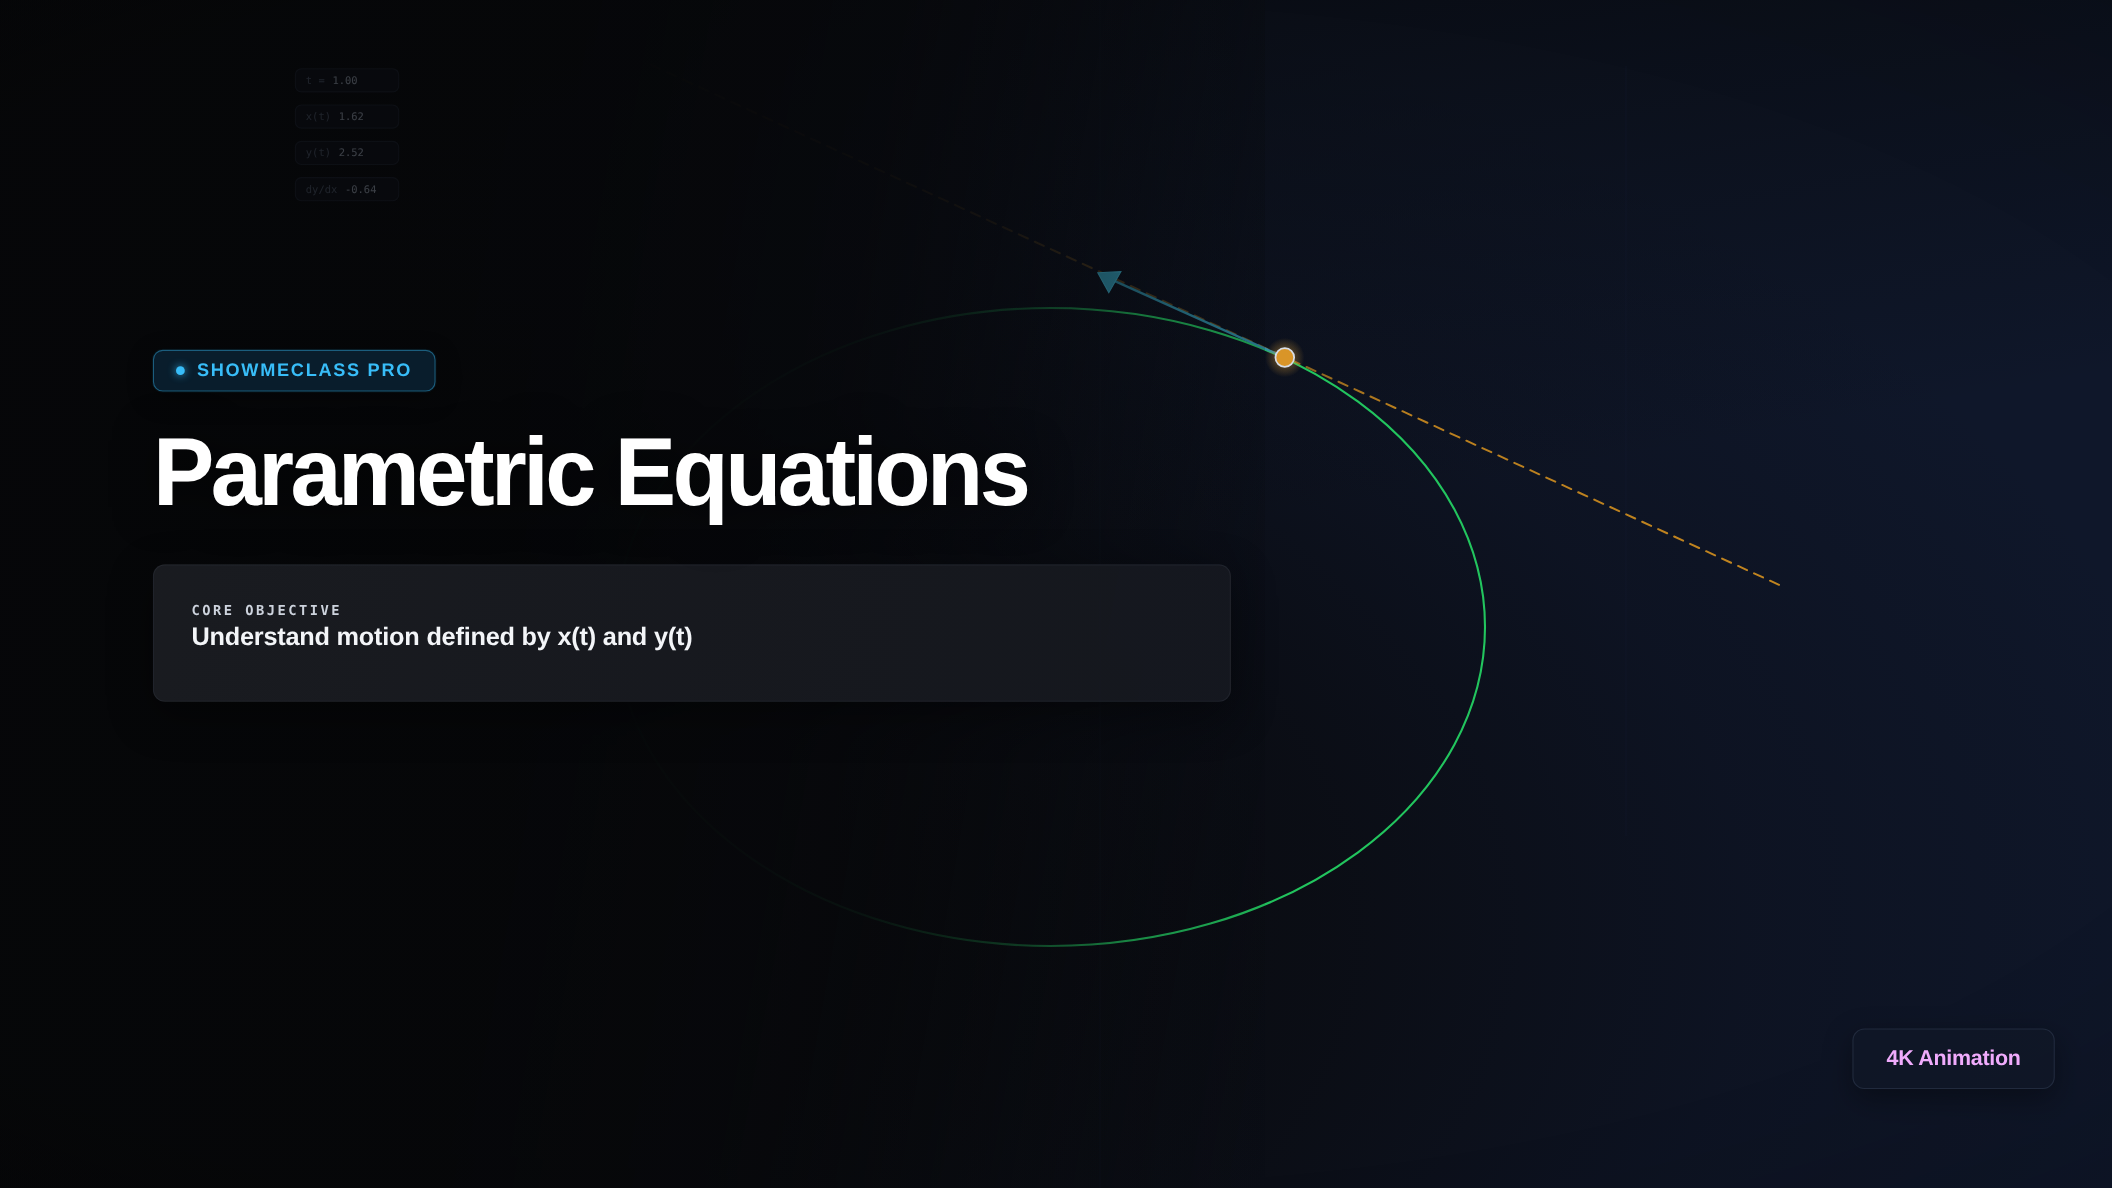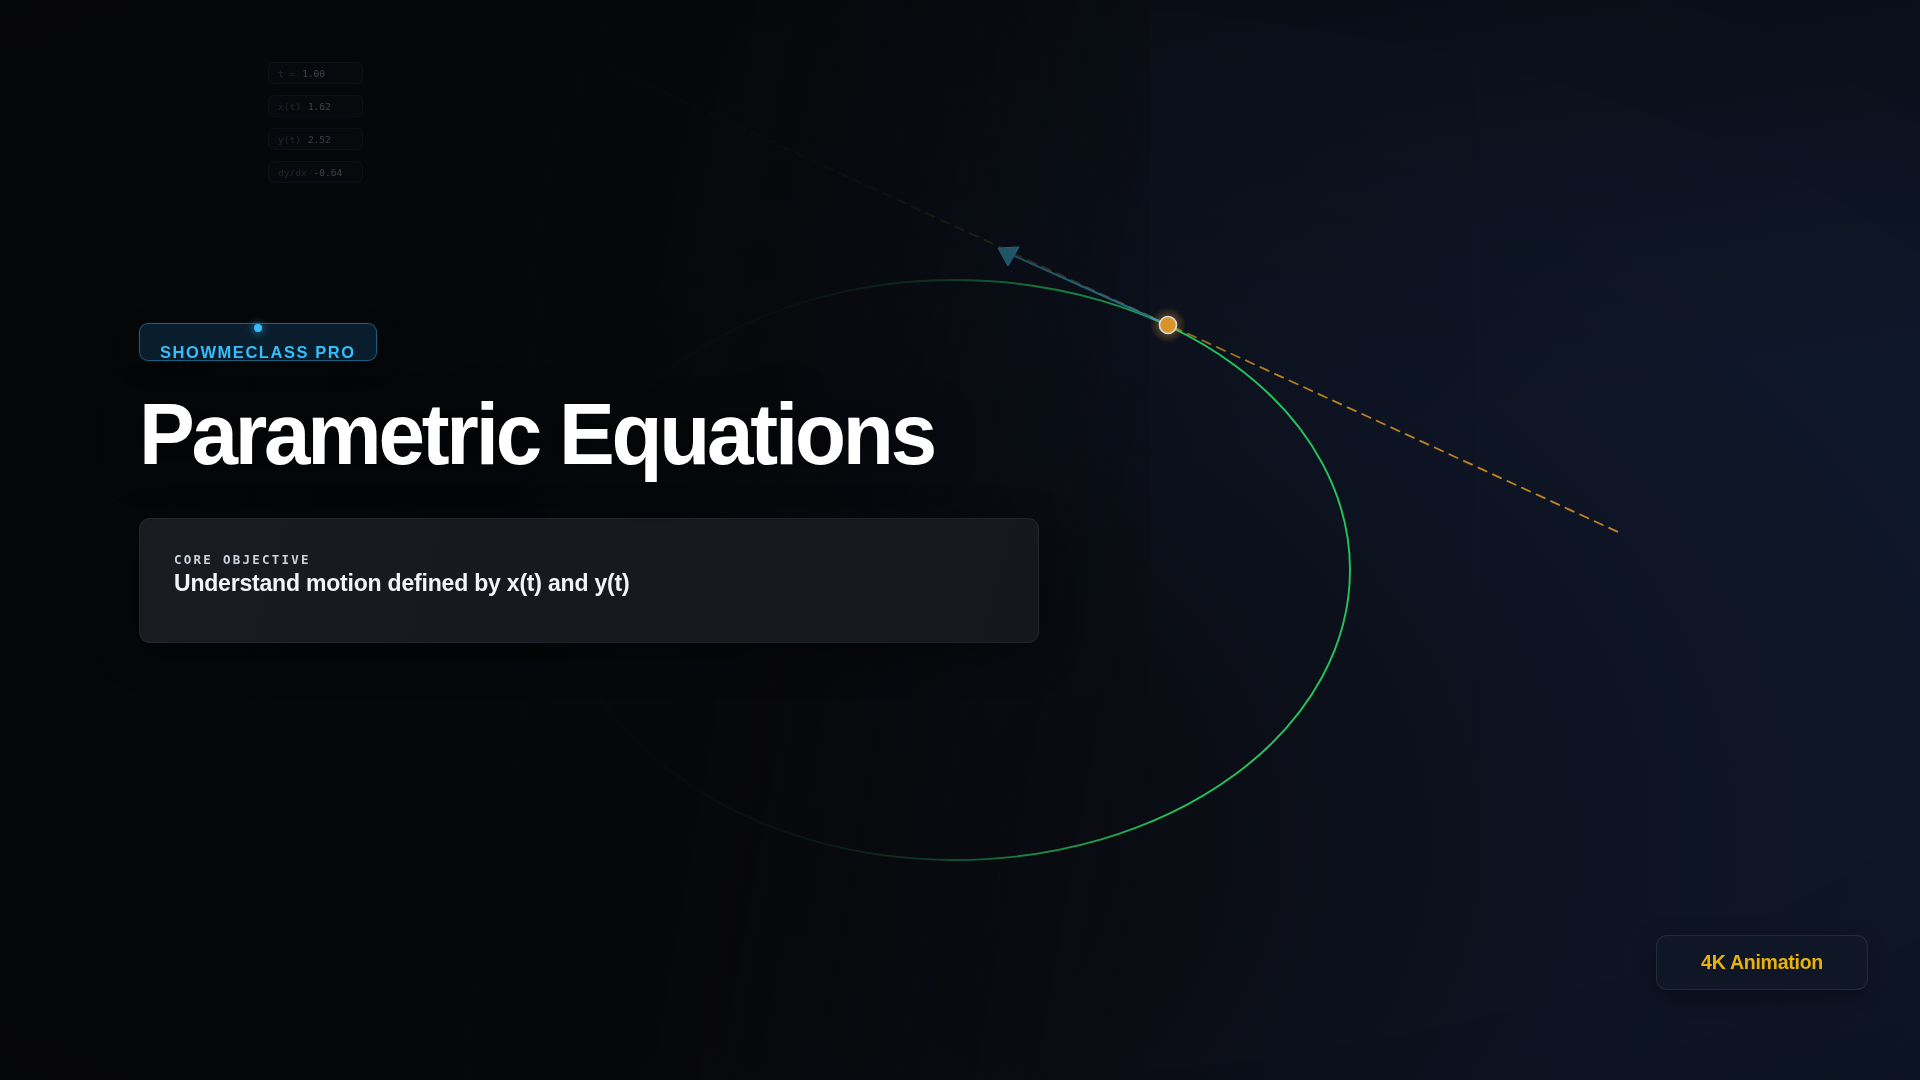--- a/index.html
+++ b/index.html
@@ -70,21 +70,20 @@
   
   .copy { position:absolute; left:139px; top:318px; width:1000px; }
 
   .badge {
     display:inline-flex; align-items:center; gap:11px;
     height:38px; padding:0 20px;
     border:1px solid rgba(56,189,248,0.40);
     border-radius:9px;
     background:rgba(12,46,70,0.58);
     box-shadow:0 0 0 1px rgba(56,189,248,0.05), 0 6px 22px rgba(0,0,0,0.35);
-    flex-direction:column;
   }
   .badge-dot {
     width:8px; height:8px; border-radius:50%;
     background:#38bdf8;
     box-shadow:0 0 8px rgba(56,189,248,0.85);
     flex:none;
   }
   .badge-text {
     font-size:16.5px; font-weight:700; letter-spacing:1.55px;
     color:#38bdf8; text-transform:uppercase;
@@ -106,21 +105,21 @@
     margin-top:28px;
     font-size:30.5px;
     font-weight:400;
     letter-spacing:-0.35px;
     color:#e8eaee;
     text-shadow:0 2px 18px rgba(0,0,0,0.6);
   }
 
   .objective {
     margin-top:40px;
-    width:900px; min-height:125px;
+    width:980px; min-height:125px;
     border:1px solid rgba(148,163,184,0.085);
     border-radius:11px;
     background:linear-gradient(105deg, rgba(26,28,33,0.97) 0%, rgba(24,26,32,0.95) 55%, rgba(22,25,32,0.93) 100%);
     padding:33px 34px 30px;
     box-shadow:0 12px 40px rgba(0,0,0,0.40);
   }
   .objective-label {
     font-family:"DejaVu Sans Mono", monospace;
     font-size:12.5px; font-weight:700; letter-spacing:2.25px;
     color:#cdd3dd; text-transform:uppercase;
@@ -130,27 +129,27 @@
     font-size:23px; font-weight:700; letter-spacing:-0.2px;
     color:#f3f5f8;
   }
 
   
   .chips {
     position:absolute; right:52px; bottom:90px;
     display:flex; gap:11px;
   }
   .chip {
-    height:55px; padding:0 44px;
+    height:55px; padding:0 30px;
     display:flex; align-items:center; justify-content:center;
     border:1px solid rgba(125,145,180,0.17);
     border-radius:11px;
     background:rgba(17,24,39,0.72);
     font-size:19.5px; font-weight:700; letter-spacing:-0.25px;
-    color:#eab308;
+    color:#f0abfc;
     white-space:nowrap;
     box-shadow:0 8px 26px rgba(0,0,0,0.35);
     cursor:pointer;
   }
 </style>
 </head>
 <body>
 
 <div id="stage">
 

